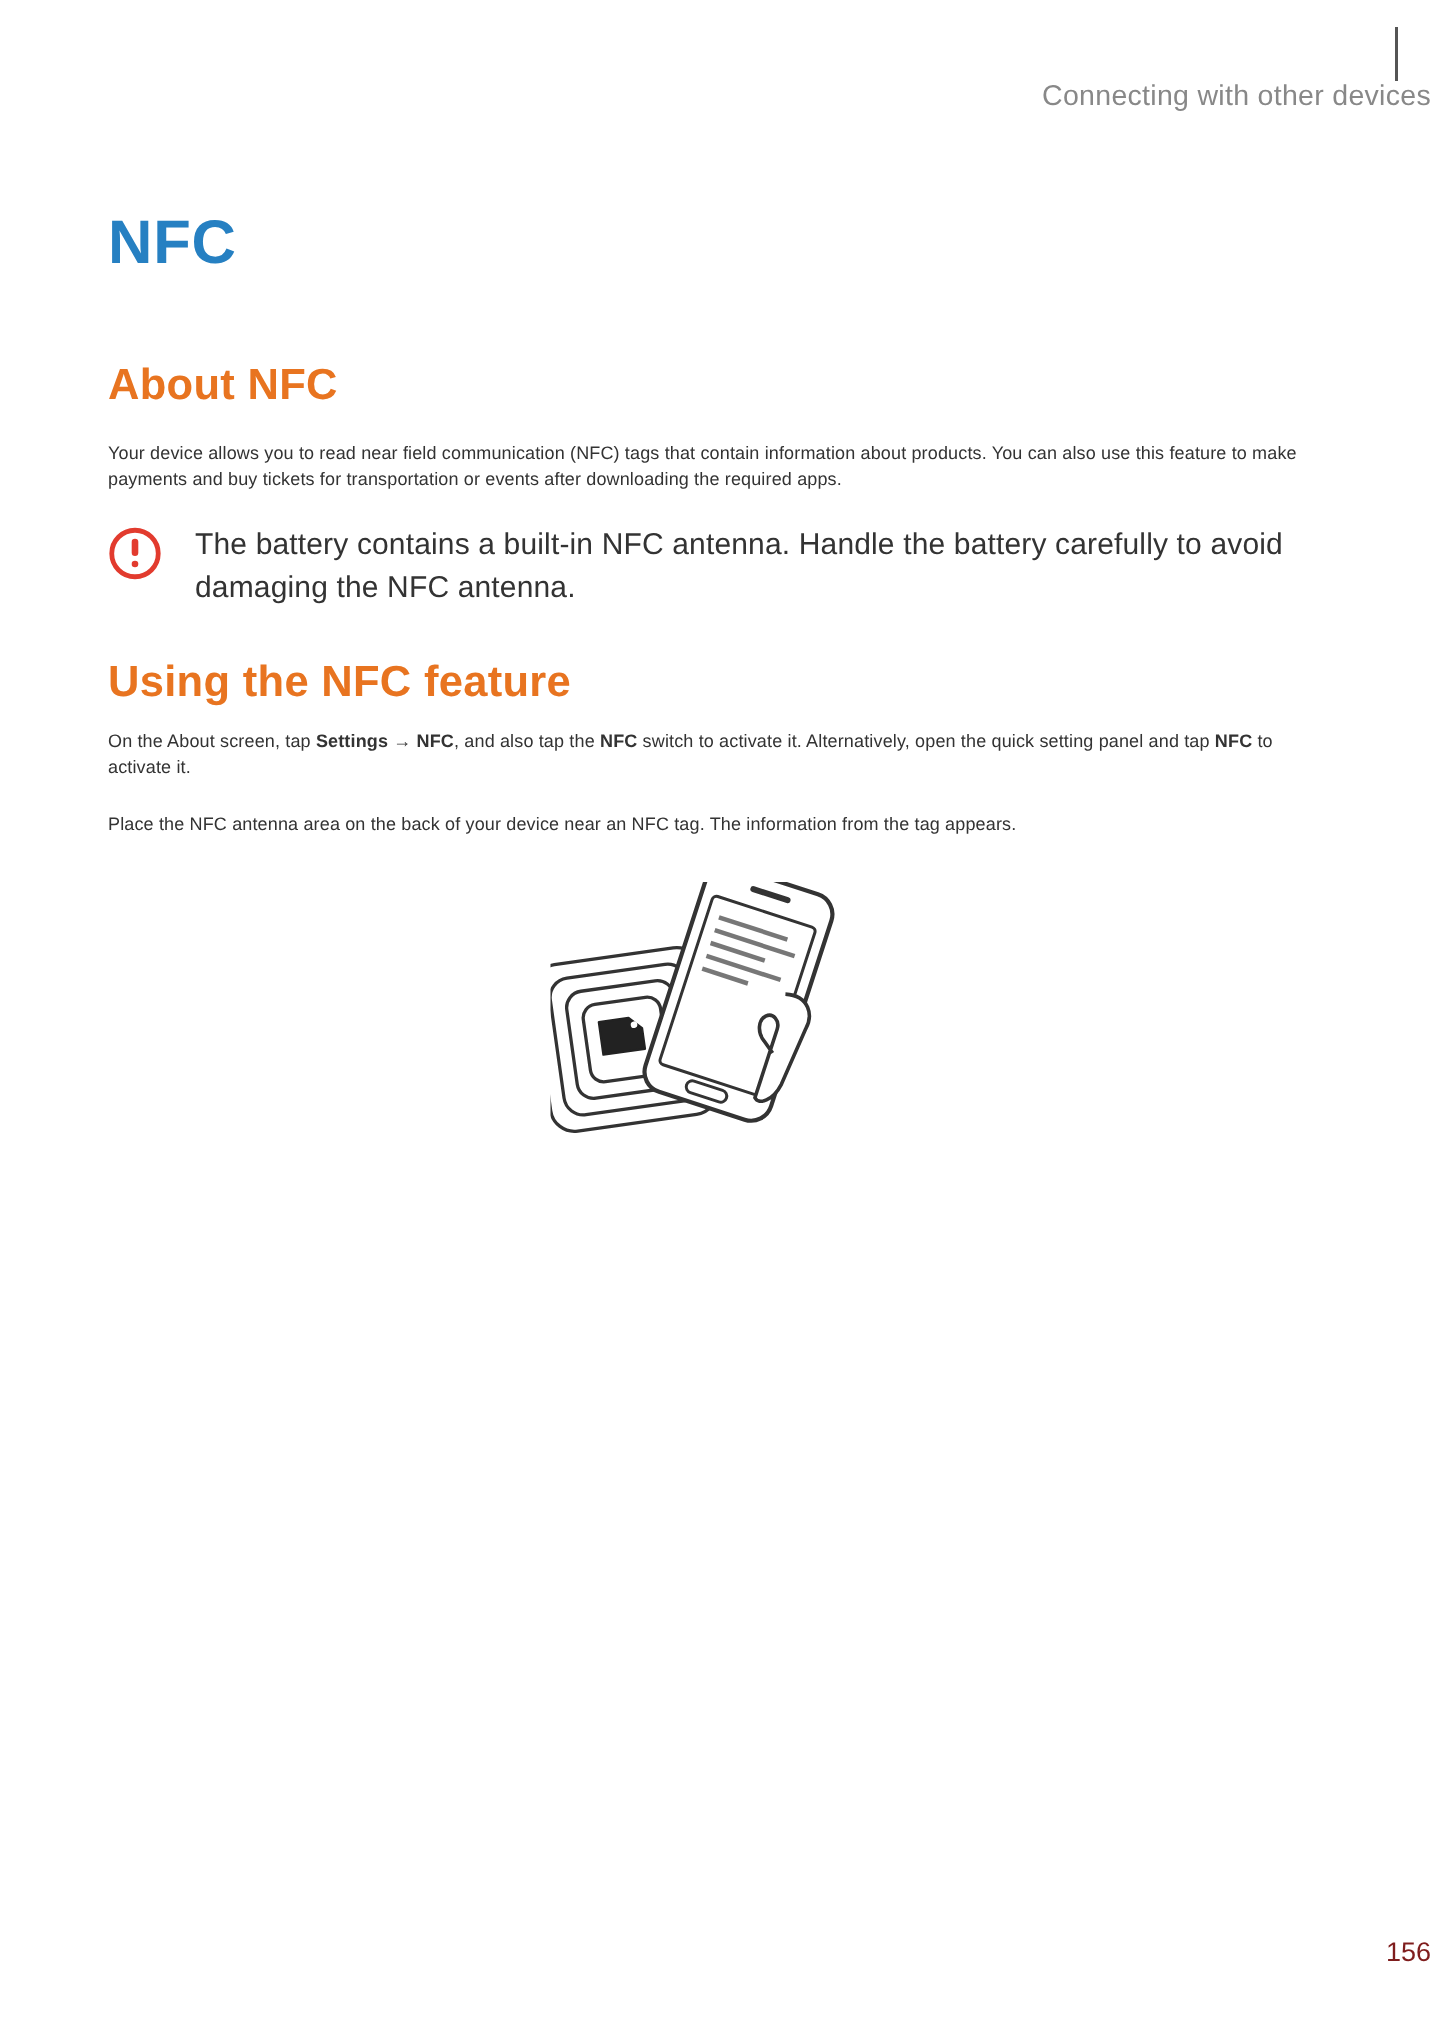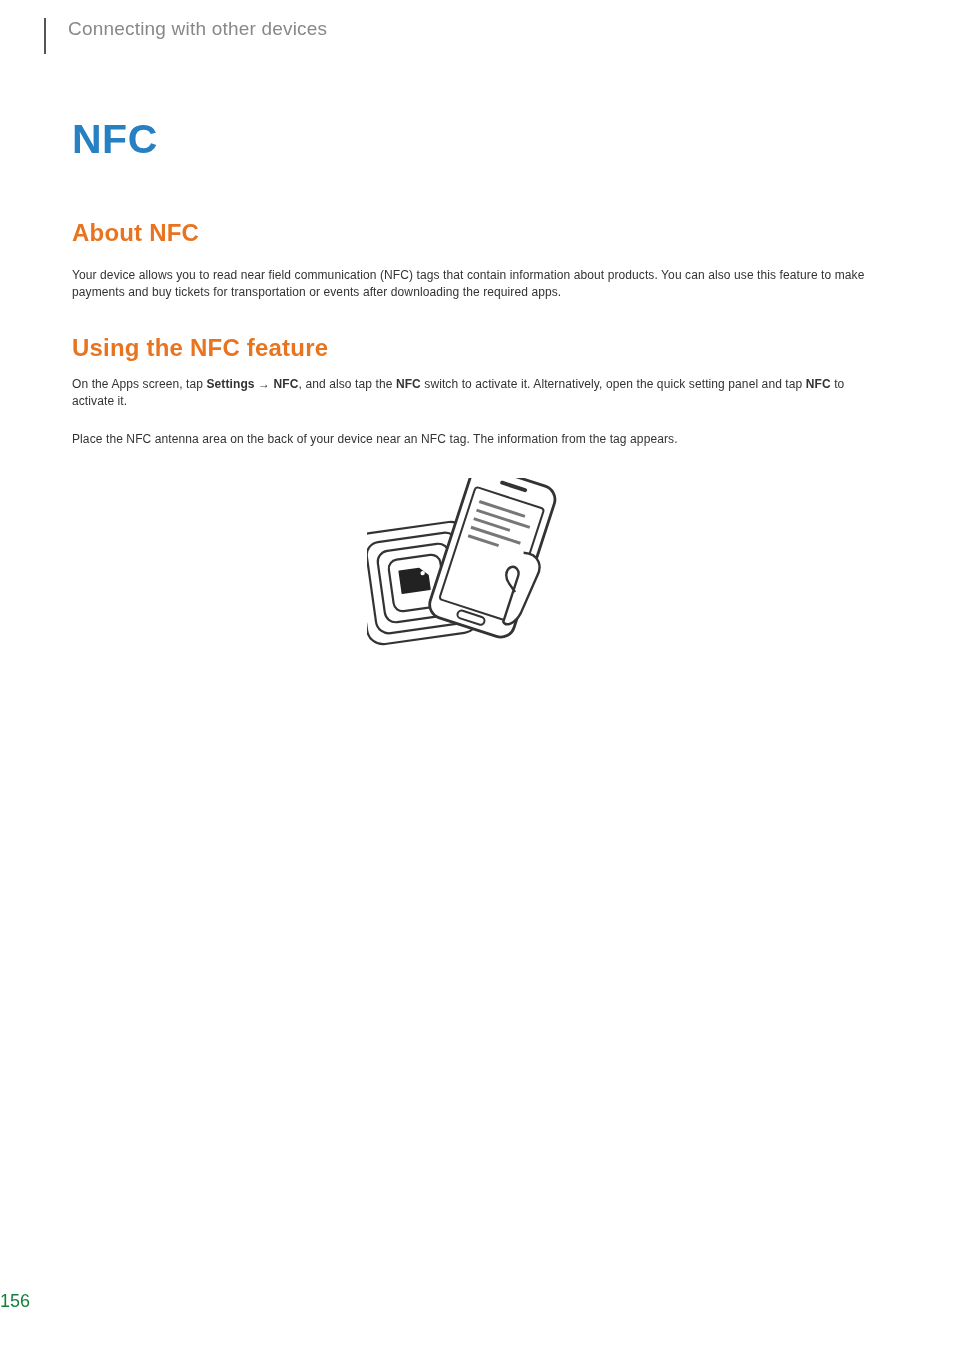--- a/index.html
+++ b/index.html
@@ -11,22 +11,23 @@
       width: 954px;
       height: 1350px;
       background: #fff;
       font-family: -apple-system, "Segoe UI", "Helvetica Neue", Arial, sans-serif;
       color: #333;
       position: relative;
       padding: 0;
     }
     .header-area {
       display: flex;
-      align-items: flex-start;
+      align-items: flex-end;
       padding: 18px 0 0 44px;
+      flex-direction: column;
     }
     .header-divider {
       width: 2px;
       height: 36px;
       background: #555;
       margin-right: 22px;
     }
     .header-text {
       color: #888;
       font-size: 19px;
@@ -37,21 +38,21 @@
     }
     .title-h1 {
       color: #2680c2;
       font-size: 41px;
       font-weight: 700;
       margin-top: 62px;
       letter-spacing: 0.5px;
     }
     .title-h2 {
       color: #e87420;
-      font-size: 24px;
+      font-size: 29px;
       font-weight: 700;
       margin-top: 56px;
       letter-spacing: 0.2px;
     }
     .para {
       color: #333;
       font-size: 12px;
       line-height: 1.45;
       margin-top: 20px;
       letter-spacing: 0.1px;
@@ -84,47 +85,57 @@
       display: flex;
       justify-content: center;
       margin-top: 30px;
       margin-bottom: 10px;
     }
     .page-number {
       position: absolute;
       bottom: 38px;
       left: 0;
       right: 0;
-      text-align: left;
-      color: #15803d;
+      text-align: right;
+      color: #7f1d1d;
       font-size: 18px;
     }
   </style>
 </head>
 <body>
 
 <div class="header-area">
   <div class="header-divider"></div>
   <div class="header-text">Connecting with other devices</div>
 </div>
 
 <div class="content">
 
   <h1 class="title-h1">NFC</h1>
 
   <h2 class="title-h2">About NFC</h2>
 
   <p class="para">Your device allows you to read near field communication (NFC) tags that contain information about products. You can also use this feature to make payments and buy tickets for transportation or events after downloading the required apps.</p>
 
+  <div class="callout">
+    <div class="callout-icon">
+      <svg viewBox="0 0 36 36" width="36" height="36">
+        <circle cx="18" cy="18" r="15.5" fill="none" stroke="#e23b2e" stroke-width="3.2"></circle>
+        <rect x="15.8" y="8.2" width="4.4" height="11.5" rx="2.2" fill="#e23b2e"></rect>
+        <rect x="15.8" y="22.8" width="4.4" height="4.4" rx="2.2" fill="#e23b2e"></rect>
+      </svg>
+    </div>
+    <div class="callout-text">The battery contains a built-in NFC antenna. Handle the battery carefully to avoid damaging the NFC antenna.</div>
+  </div>
 
   <h2 class="title-h2" style="margin-top:32px;">Using the NFC feature</h2>
 
 
   <p class="para" style="margin-top:14px;">
-    <span>On the Apps screen, tap </span><span class="bold">Settings</span><span class="arrow"> → </span><span class="bold">NFC</span><span>, and also tap the </span><span class="bold">NFC</span><span> switch to activate it. Alternatively, open the quick setting panel and tap </span><span class="bold">NFC</span><span> to activate it.</span>
+    <span>On the About screen, tap </span><span class="bold">Settings</span><span class="arrow"> → </span><span class="bold">NFC</span><span>, and also tap the </span><span class="bold">NFC</span><span> switch to activate it. Alternatively, open the quick setting panel and tap </span><span class="bold">NFC</span><span> to activate it.</span>
   </p>
 
   <p class="para" style="">Place the NFC antenna area on the back of your device near an NFC tag. The information from the tag appears.</p>
 
   <div class="illustration">
     <svg viewBox="0 0 220 190" width="220" height="190">
 
       <g transform="translate(50,105) rotate(-8)">
         <rect x="-56" y="-56" width="112" height="112" rx="16" fill="none" stroke="#333" stroke-width="2.2"></rect>
         <rect x="-46" y="-46" width="92" height="92" rx="13" fill="none" stroke="#333" stroke-width="2.2"></rect>

